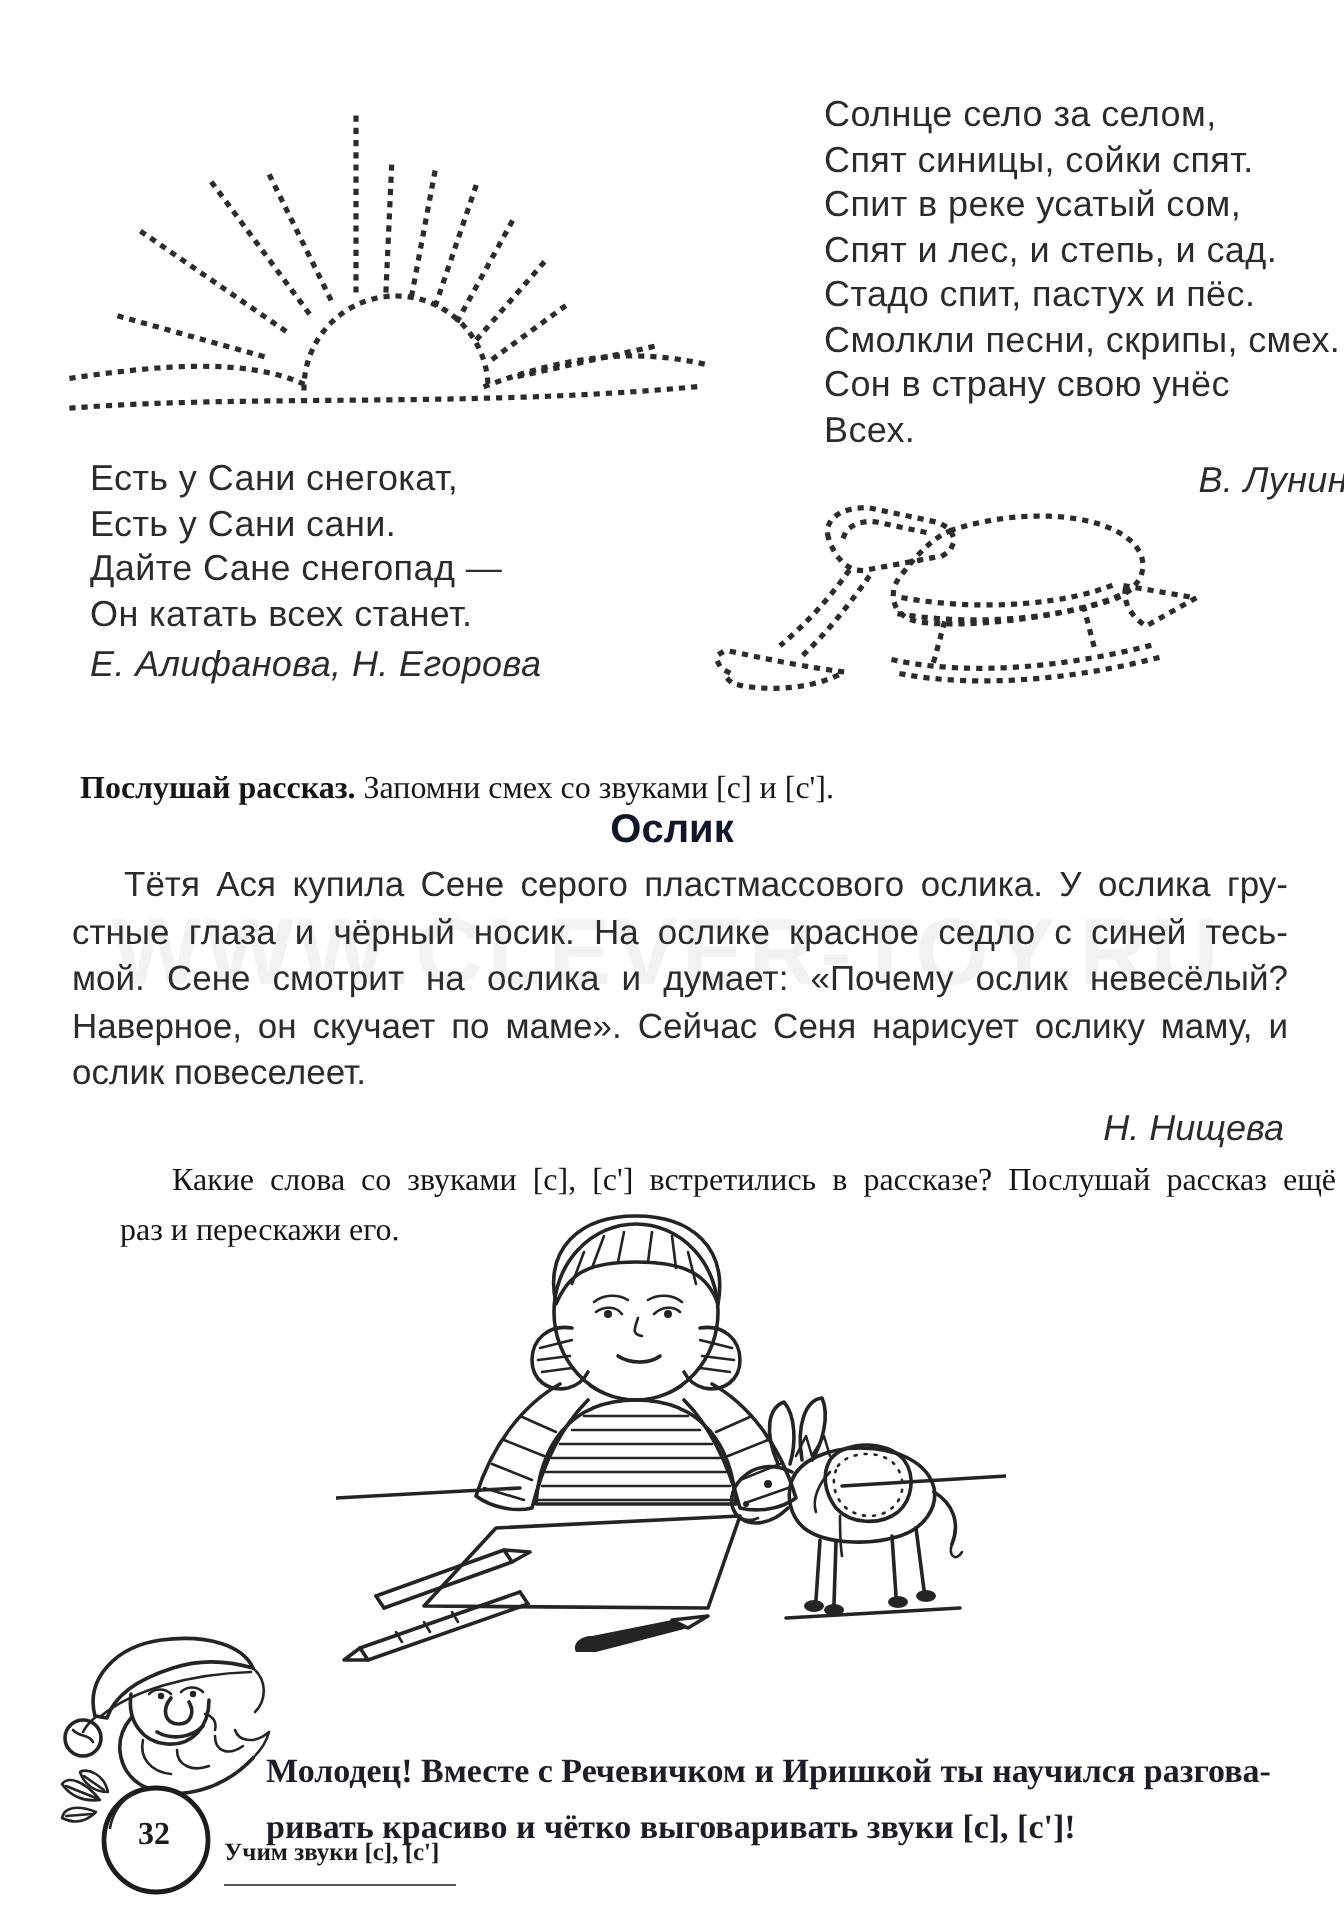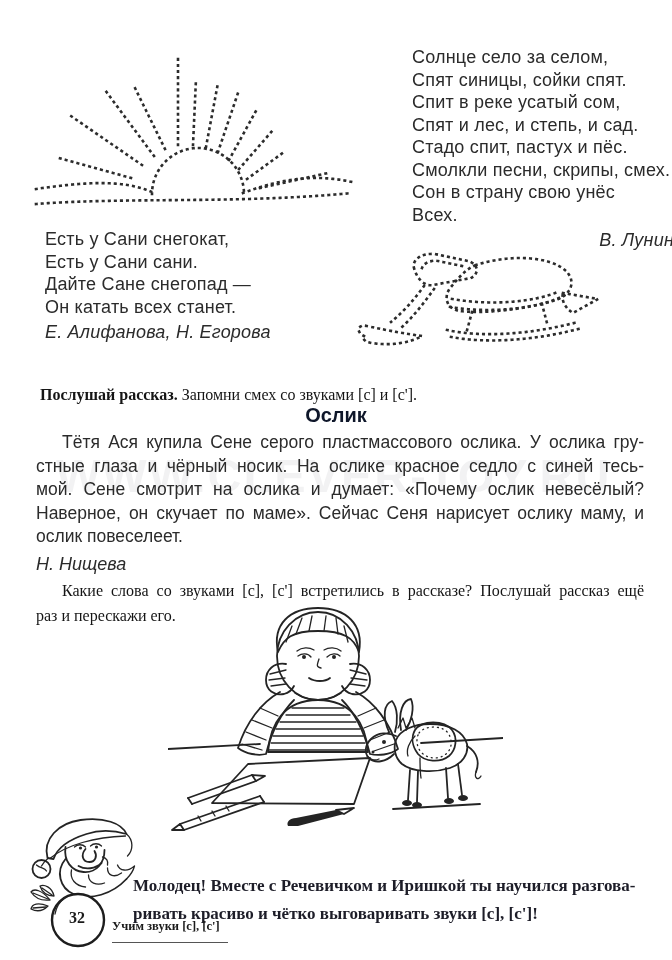--- a/index.html
+++ b/index.html
@@ -19,28 +19,28 @@
   .poem-right .poem-author{text-align:right;padding-right:8px;}
 
   
   .dot path{fill:none;stroke:#2c2c2c;stroke-width:2.6;stroke-dasharray:0.5 5.6;stroke-linecap:square;}
   
   .ln{fill:none;stroke:#242424;stroke-width:1.8;stroke-linecap:round;stroke-linejoin:round;}
   .ln-thin{fill:none;stroke:#242424;stroke-width:1.3;stroke-linecap:round;stroke-linejoin:round;}
   .fill-dark{fill:#242424;stroke:none;}
 
   
-  .task{font-family:"Liberation Serif",serif;font-size:16px;line-height:25px;color:#151515;}
+  .task{font-family:"Liberation Serif",serif;font-size:16px;line-height:25px;color:#151515;margin-left:24px;}
   .instruction{left:40px;top:382px;width:606px;}
   .story-title{left:0;top:404px;width:672px;text-align:center;font-weight:bold;font-size:20px;color:#0f172a;
     font-family:"Liberation Sans",sans-serif;}
   .story{left:36px;top:431px;width:608px;font-size:17.5px;line-height:23.5px;color:#2b2b2b;}
   .story .jline{text-align:justify;text-align-last:justify;}
   .story .indent{padding-left:26px;}
-  .story-author{font-style:italic;font-size:18px;margin-top:4px;padding-right:2px;}
+  .story-author{text-align:right;font-style:italic;font-size:18px;margin-top:4px;padding-right:2px;}
   .question{left:36px;top:578px;width:608px;}
   .question .jline{text-align:justify;text-align-last:justify;}
   .question .indent{text-indent:26px;}
 
   
   .congrats{left:133px;top:872px;width:516px;font-family:"Liberation Serif",serif;
     font-weight:bold;font-size:17px;line-height:28px;color:#1d1d28;white-space:nowrap;}
 
   
   .page-num{left:61px;top:909px;width:32px;text-align:center;font-family:"Liberation Serif",serif;

